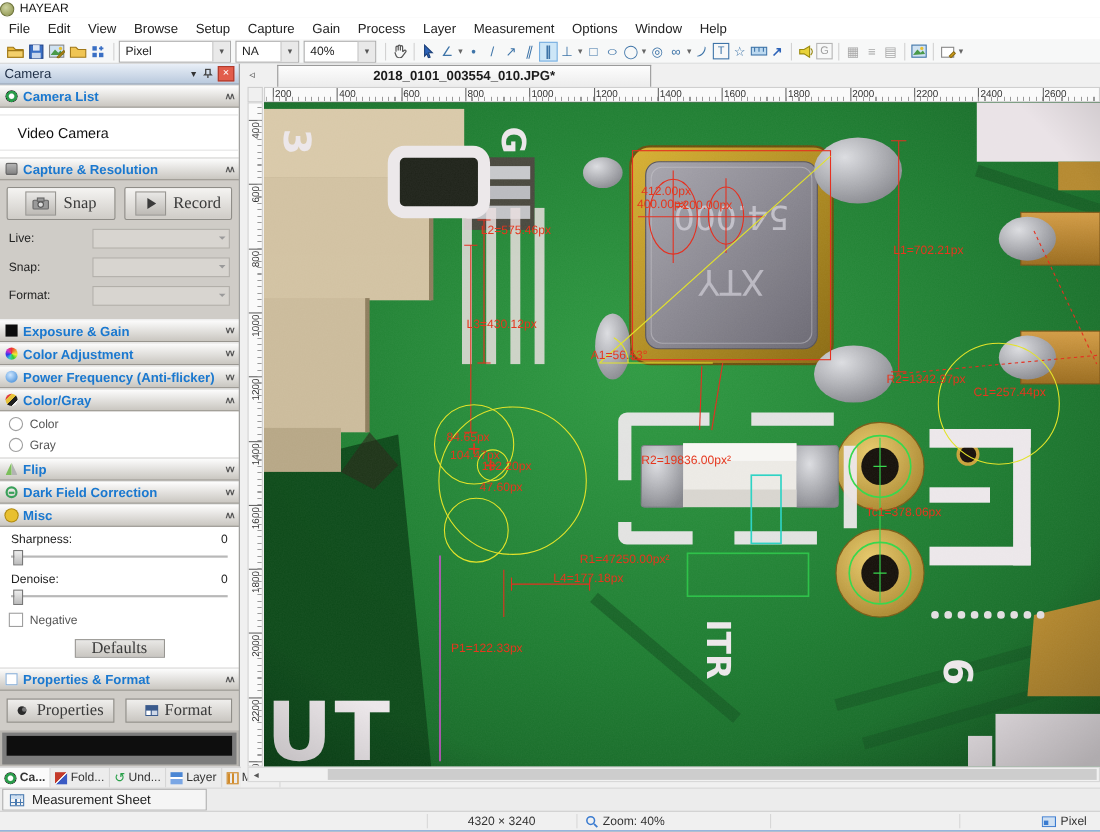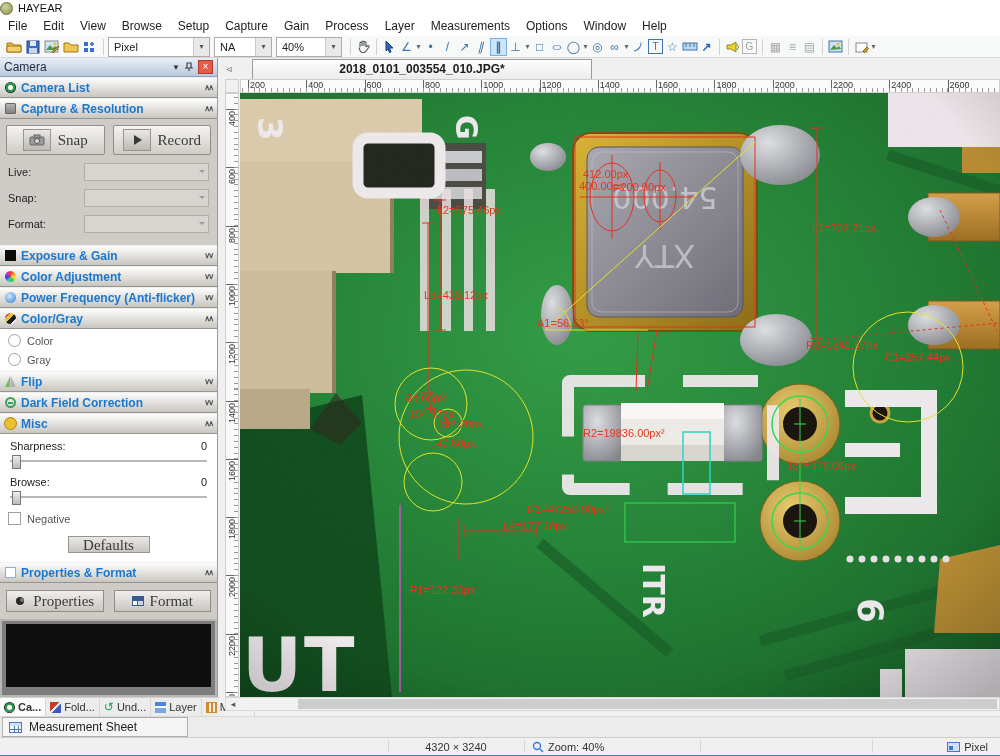--- a/index.html
+++ b/index.html
@@ -153,21 +153,21 @@
   <div class="menubar">
       <span class="menu-item">File</span>
       <span class="menu-item">Edit</span>
       <span class="menu-item">View</span>
       <span class="menu-item">Browse</span>
       <span class="menu-item">Setup</span>
       <span class="menu-item">Capture</span>
       <span class="menu-item">Gain</span>
       <span class="menu-item">Process</span>
       <span class="menu-item">Layer</span>
-      <span class="menu-item">Measurements</span>
+      <span class="menu-item">Measurement</span>
       <span class="menu-item">Options</span>
       <span class="menu-item">Window</span>
       <span class="menu-item">Help</span>
     </div>
 
   <div class="tbar">
     <span class="fbtn">
         <svg width="16" height="13">
           <path d="M1 3 h5 l2 2 h7 v7 h-14 z" fill="#e8b93c" stroke="#a07818"></path>
           <path d="M1 6 h14 v6 h-14 z" fill="#f3cf6b" stroke="#a07818"></path>
@@ -298,20 +298,23 @@
       <svg class="pt-pin" viewBox="0 0 10 10">
           <path d="M3 1 h4 v4 l1 1 h-6 l1 -1 z M5 6 v3" fill="none" stroke="#444" stroke-width="1.2"></path>
         </svg>
       <span class="pt-x">×</span>
     </div>
 
     <div class="sec-h">
       <span class="sic ic-lens"></span>
       <span>Camera List</span>
       <span class="chev">∧∧</span>
+    </div>
+    <div class="sec-c">
+      <div class="device-row">Video Camera</div>
     </div>
 
     <div class="sec-h">
       <span class="sic ic-cam"></span>
       <span>Capture &amp; Resolution</span>
       <span class="chev">∧∧</span>
     </div>
     <div class="cap-c">
       <div class="cap-row">
         <button class="cap-btn">
@@ -403,21 +406,21 @@
     </div>
     <div class="misc-c">
       <div class="vrow">
           <span>Sharpness:</span>
           <span>0</span>
         </div>
       <div class="slider">
           <span class="thumb"></span>
         </div>
       <div class="vrow">
-          <span>Browse:</span>
+          <span>Denoise:</span>
           <span>0</span>
         </div>
       <div class="slider">
           <span class="thumb"></span>
         </div>
       <label class="checkbox">
           <span class="cb"></span>
           <span>Negative</span>
         </label>
       <button class="def-btn serif">Defaults</button>
@@ -708,21 +711,21 @@
         <div class="ann" style="left: 197px; top: 111px;">L2=575.46px</div>
         <div class="ann" style="left: 184px; top: 196px;">L3=430.12px</div>
         <div class="ann" style="left: 297px; top: 224px;">A1=56.53°</div>
         <div class="ann" style="left: 572px; top: 129px;">L1=702.21px</div>
         <div class="ann" style="left: 566px; top: 246px;">R2=1342.97px</div>
         <div class="ann" style="left: 645px; top: 258px;">C1=257.44px</div>
         <div class="ann" style="left: 166px; top: 299px;">84.65px</div>
         <div class="ann" style="left: 169px; top: 315px;">104.47px</div>
         <div class="ann" style="left: 198px; top: 325px;">132.20px</div>
         <div class="ann" style="left: 196px; top: 344px;">47.60px</div>
-        <div class="ann" style="left: 343px; top: 334px;">R2=19836.00px²</div>
+        <div class="ann" style="left: 343px; top: 320px;">R2=19836.00px²</div>
         <div class="ann" style="left: 523px; top: 367px; margin-left: 24px;">Tc1=378.06px</div>
         <div class="ann" style="left: 287px; top: 410px;">R1=47250.00px²</div>
         <div class="ann" style="left: 263px; top: 427px;">L4=177.18px</div>
         <div class="ann" style="left: 170px; top: 491px;">P1=122.33px</div>
       </div>
   </div>
 
   <div class="btabs">
     <div class="btab active">
       <span class="bti ic-lens"></span>

